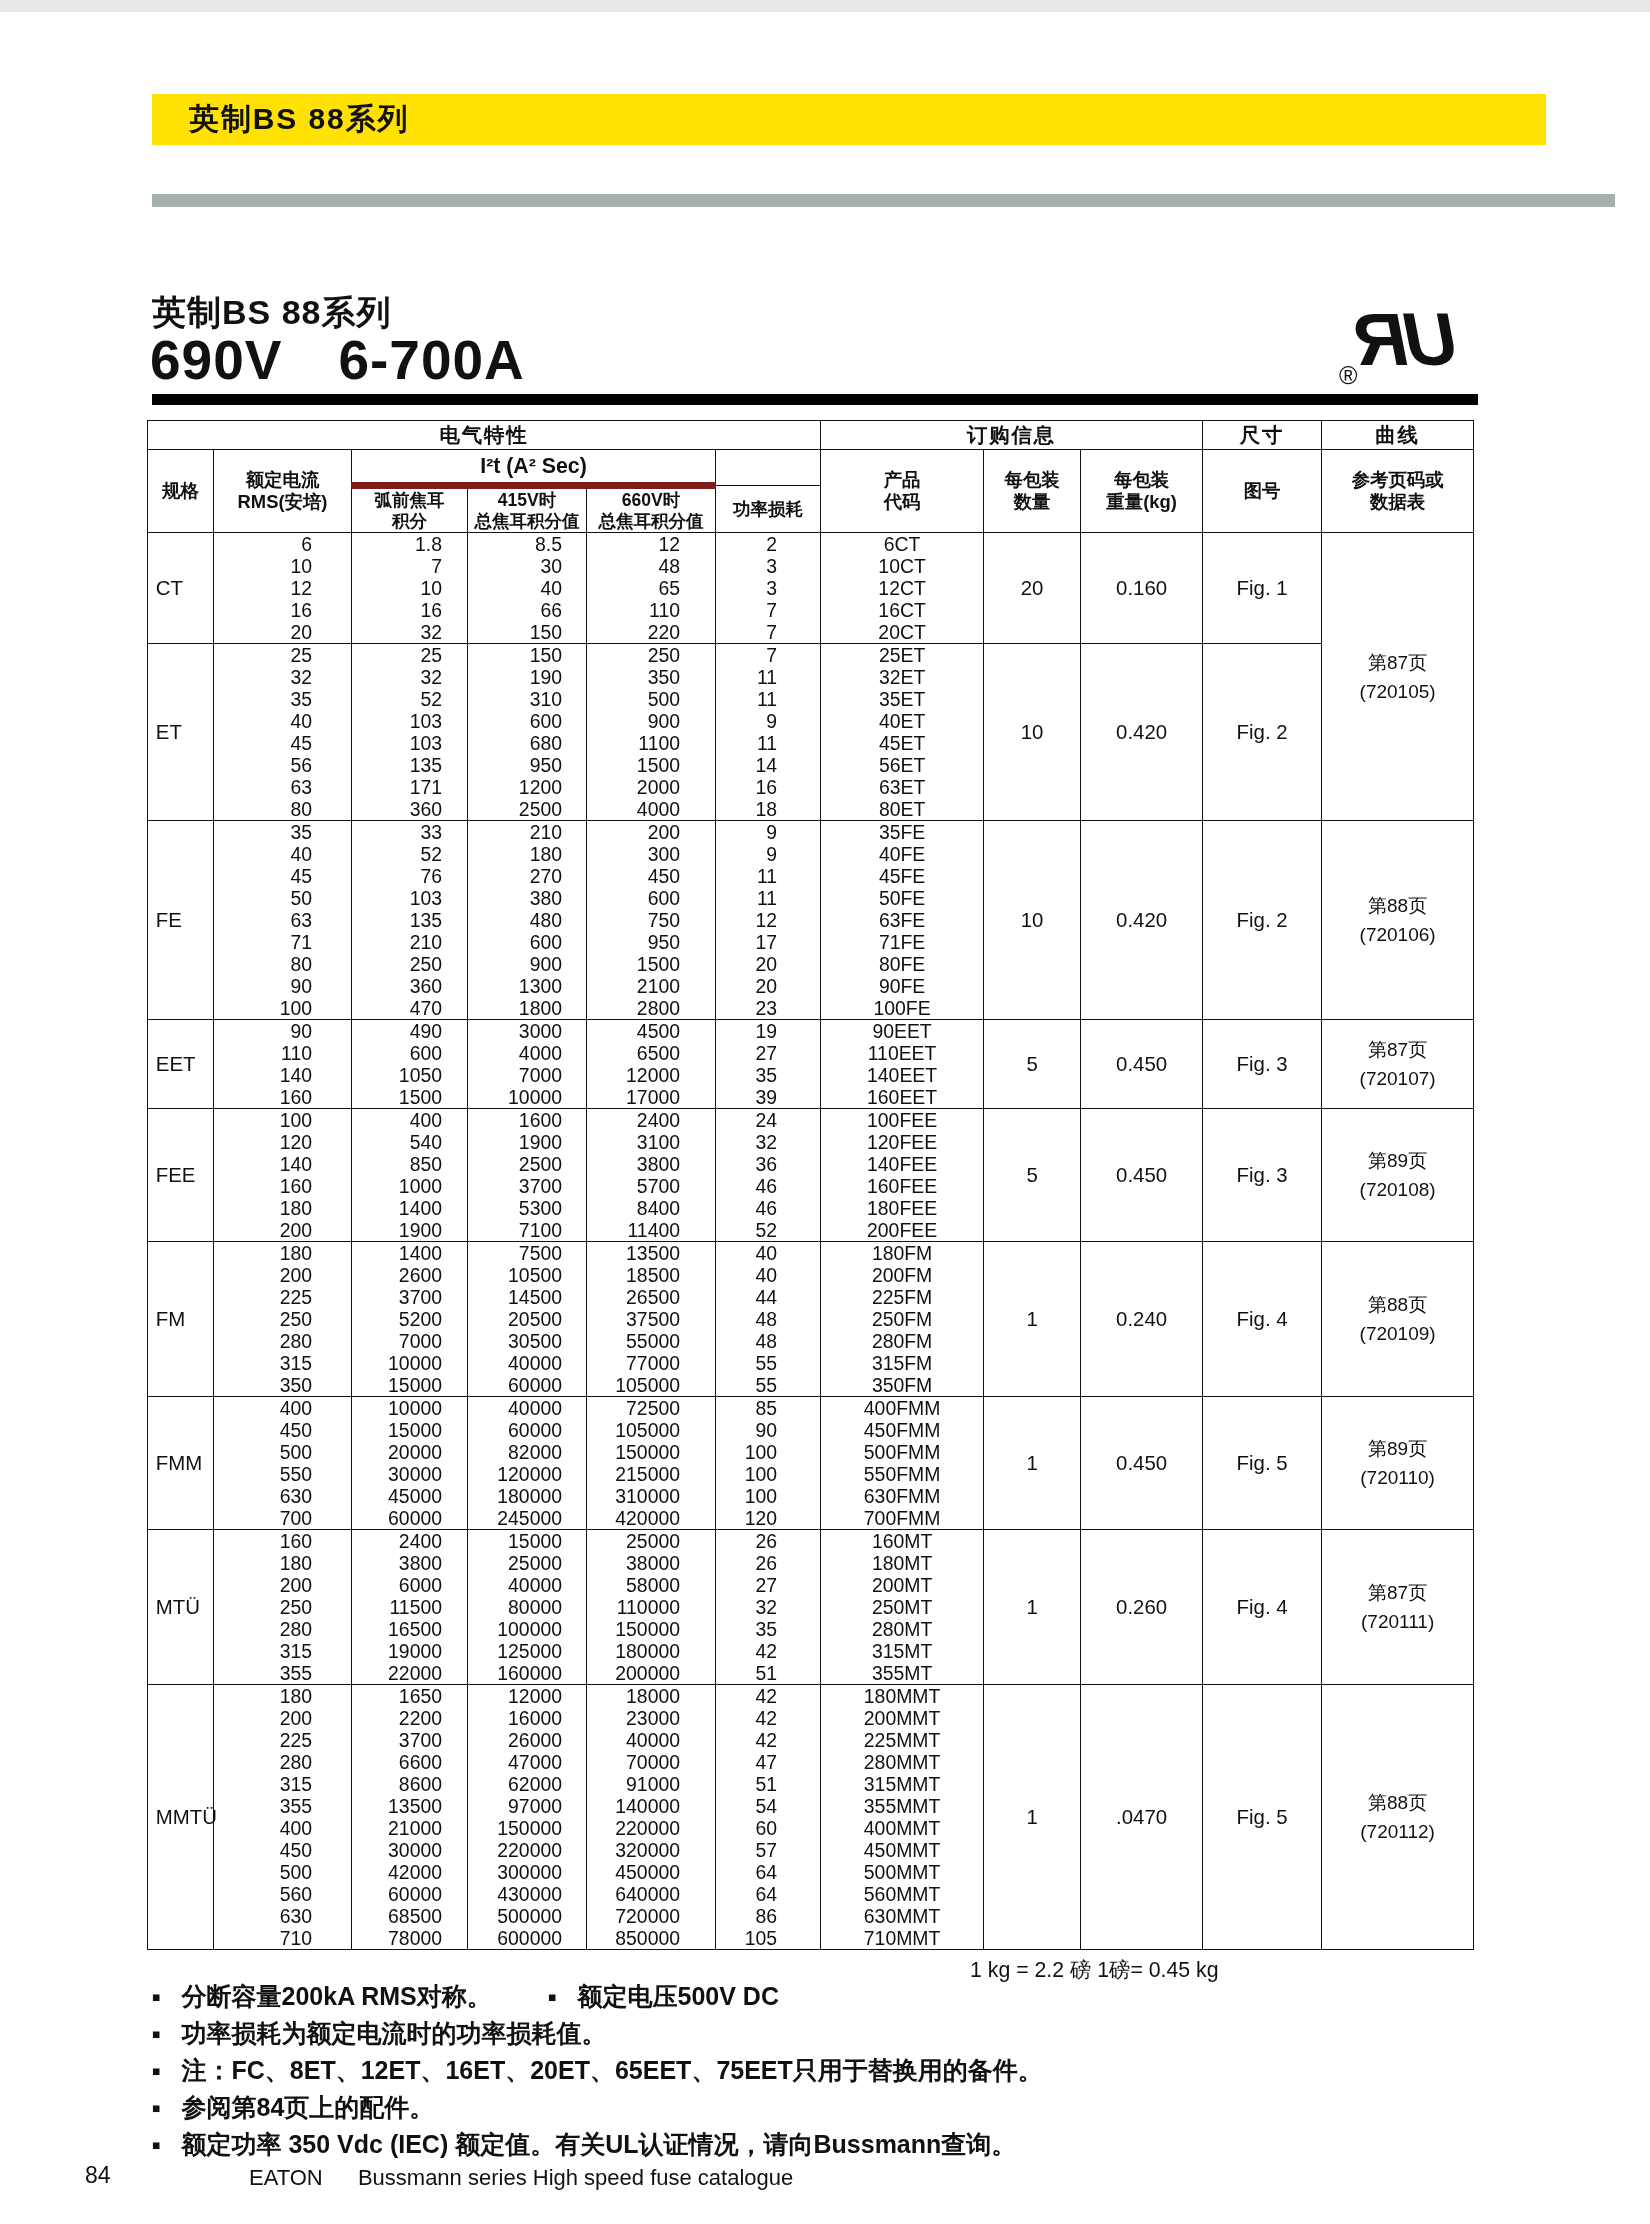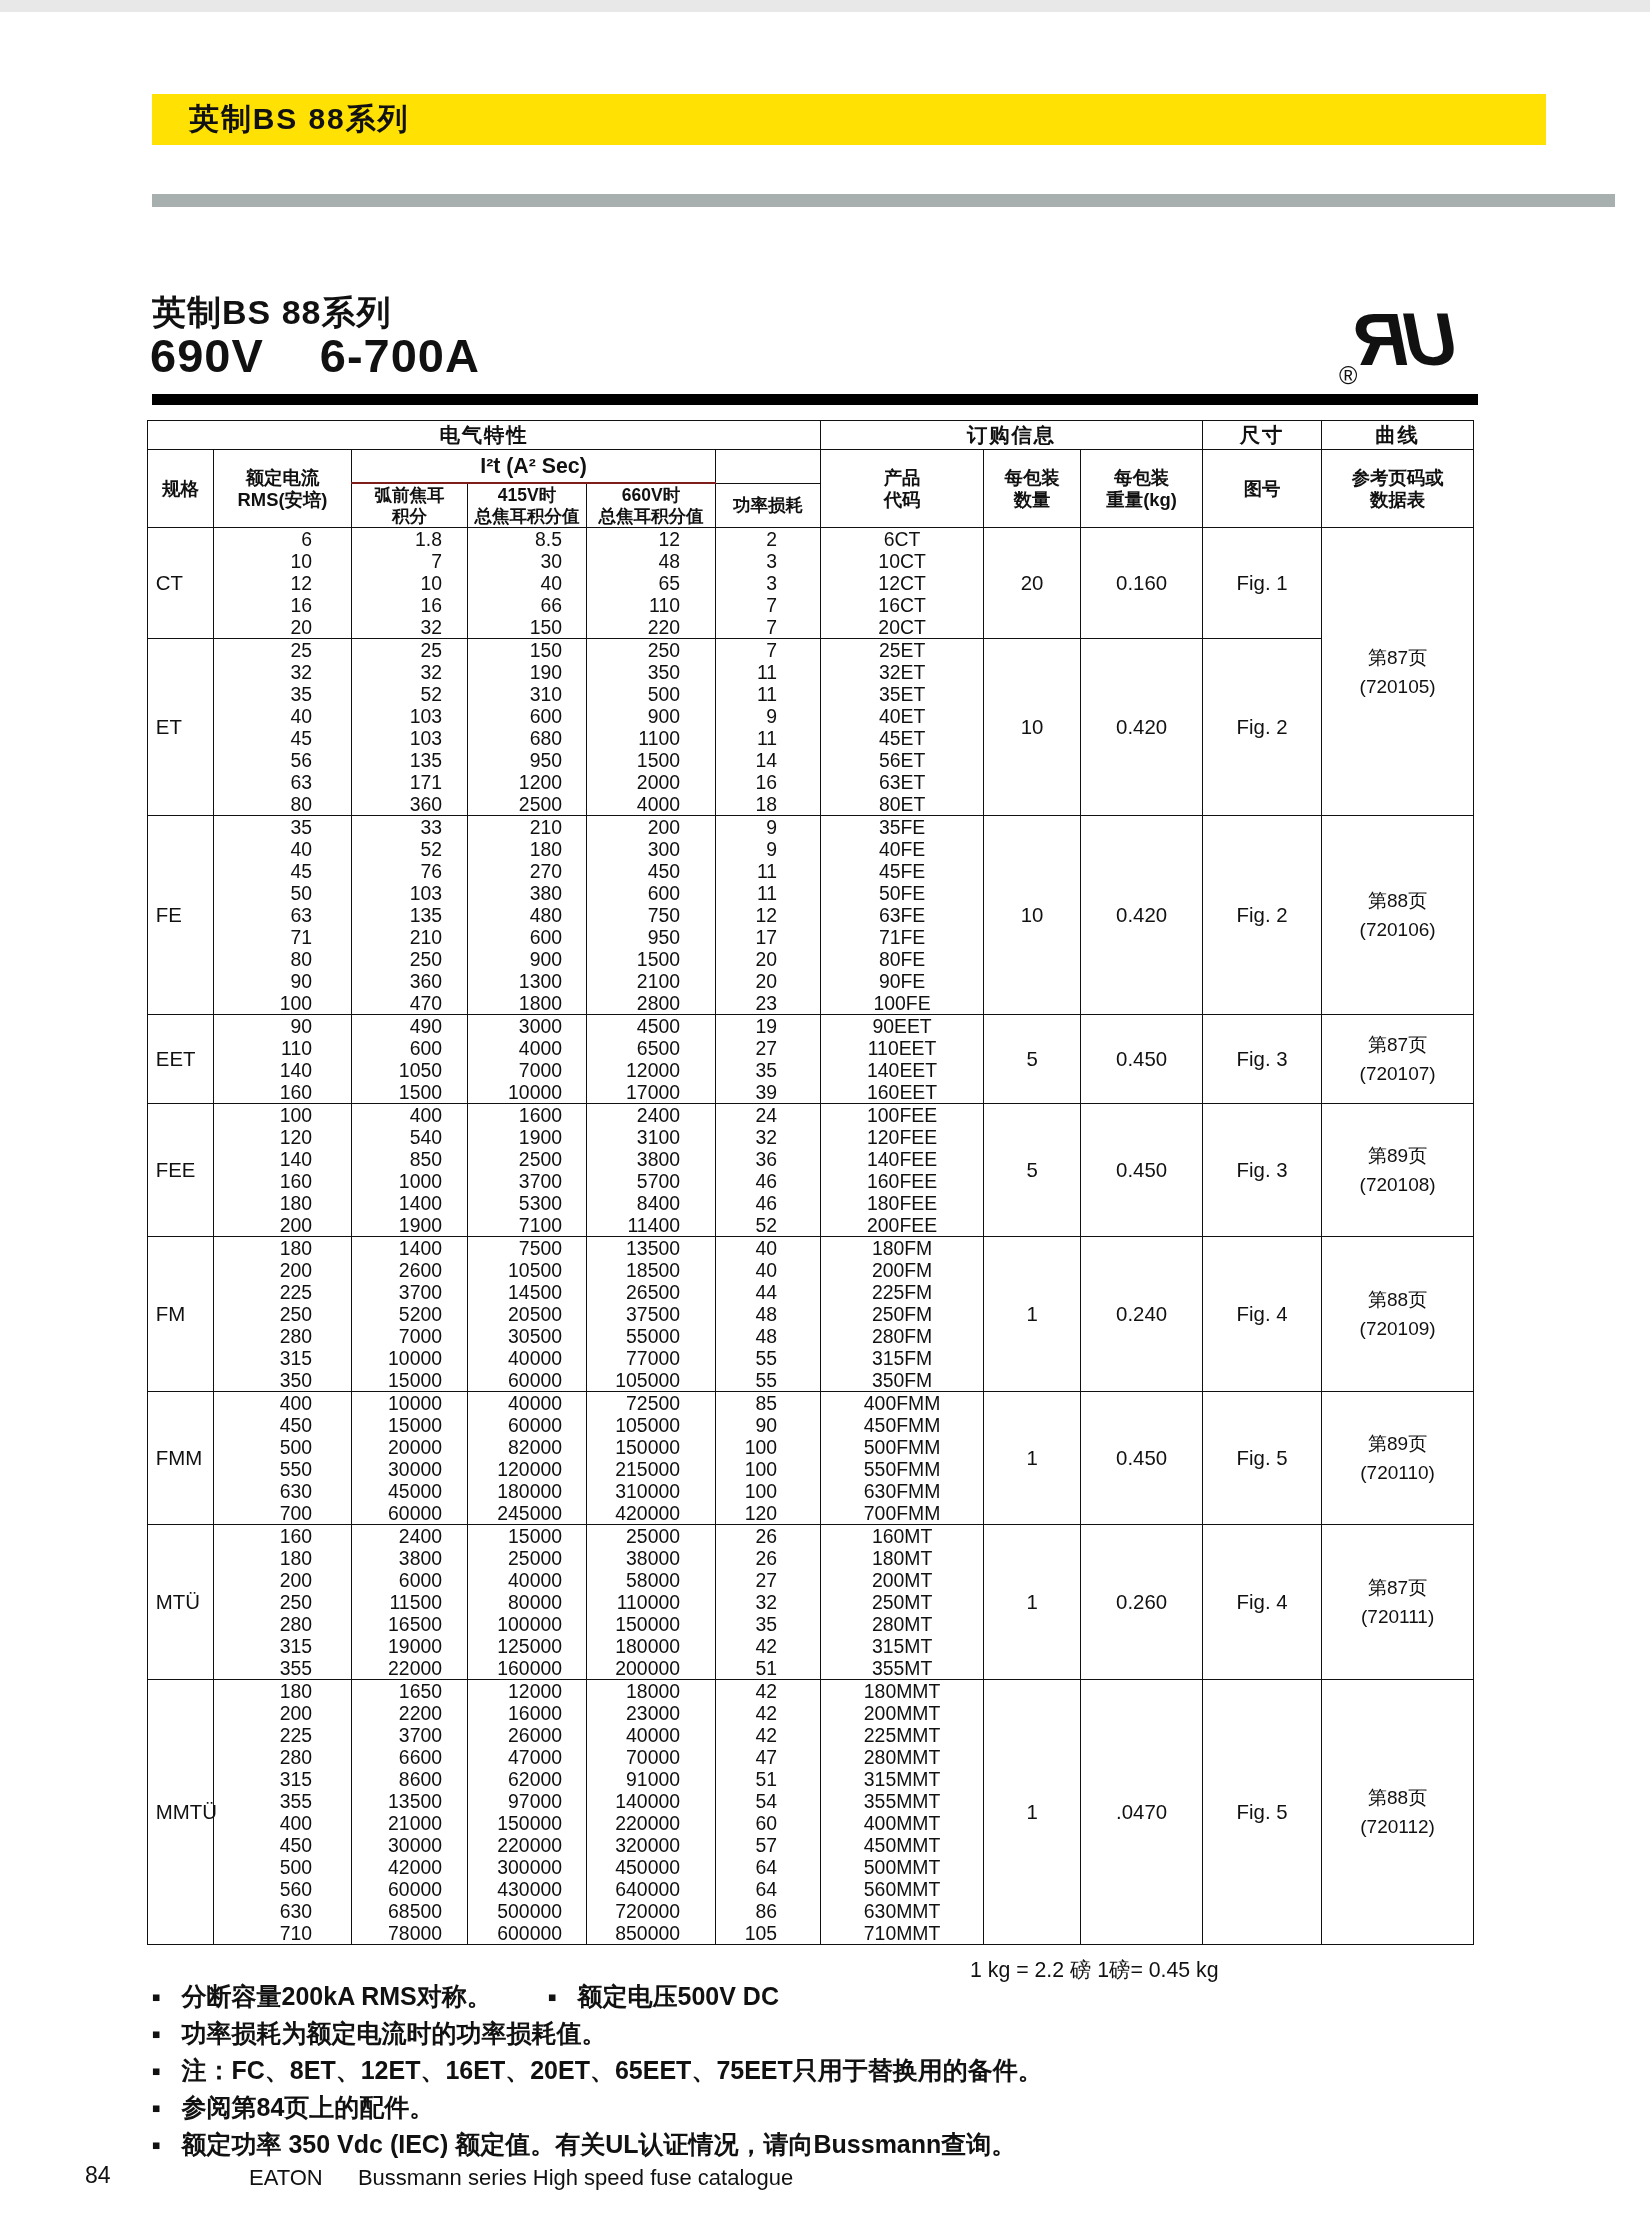--- a/index.html
+++ b/index.html
@@ -4,33 +4,33 @@
 <style>
   html,body{margin:0;padding:0;background:#e8e8e8;}
   body{font-family:"Liberation Sans","DejaVu Sans",sans-serif;color:#111;}
   .page{position:relative;width:1651px;height:2224px;background:#ffffff;overflow:hidden;margin:12px auto;}
 
   .banner{position:absolute;left:152px;top:82px;width:1394px;height:51px;background:#ffe103;display:flex;align-items:center;}
   .banner .txt{font-size:30px;font-weight:600;margin-left:37px;letter-spacing:1.9px;}
   .graybar{position:absolute;left:152px;top:182px;width:1463px;height:12.6px;background:#a7b0ae;}
 
   .tsmall{position:absolute;left:152px;top:278px;font-size:34px;font-weight:bold;letter-spacing:1px;}
-  .tlarge{position:absolute;left:150px;top:316px;font-size:47px;font-weight:bold;letter-spacing:1px;}
+  .tlarge{position:absolute;left:150px;top:316px;font-size:55px;font-weight:bold;letter-spacing:1px;}
   .tlarge .amp{margin-left:56px;}
   .blackbar{position:absolute;left:152px;top:382px;width:1326px;height:10.7px;background:#000;}
 
   .ullogo{position:absolute;left:1341px;top:287px;width:136px;height:97px;}
   .ul-txt{display:inline-block;transform:scaleX(-1);font-weight:800;font-style:italic;font-size:74px;line-height:82px;letter-spacing:-3.9px;margin-left:17.5px;}
   .ul-reg{position:absolute;left:-1.9px;bottom:5.8px;font-size:25px;font-style:normal;}
 
   table.main{position:absolute;left:147px;top:408px;width:1327px;border-collapse:collapse;table-layout:fixed;border:1.9px solid #111;}
   th,td{border-left:1px solid #111;border-right:1px solid #111;border-top:0;border-bottom:0;padding:0;}
   thead th{font-weight:bold;text-align:center;vertical-align:middle;}
   tr.h1 th{height:24px;font-size:20.4px;border-bottom:1px solid #111;letter-spacing:1.9px;}
-  th.i2t{height:32px;font-size:21.3px;border-bottom:2px solid #7f1d1d;}
+  th.i2t{height:32px;font-size:21.3px;border-bottom:7px solid #7f1d1d;}
   th.pl-spacer{border-bottom:1px solid #111;}
   tr.h3 th{height:43px;font-size:17.5px;line-height:20.4px;border-bottom:1.9px solid #111;}
   th.rs2{border-bottom:1.9px solid #111;font-size:18.4px;line-height:22px;}
   th .l{display:block;}
 
   tbody td{height:22px;line-height:22px;font-size:19.4px;white-space:nowrap;}
   .td-spec{text-align:left;padding-left:7.8px;font-size:20.4px;vertical-align:middle;}
   .td-cur{text-align:right;padding-right:39px;}
   .td-pre{text-align:right;padding-right:25px;}
   .td-415{text-align:right;padding-right:24px;}

